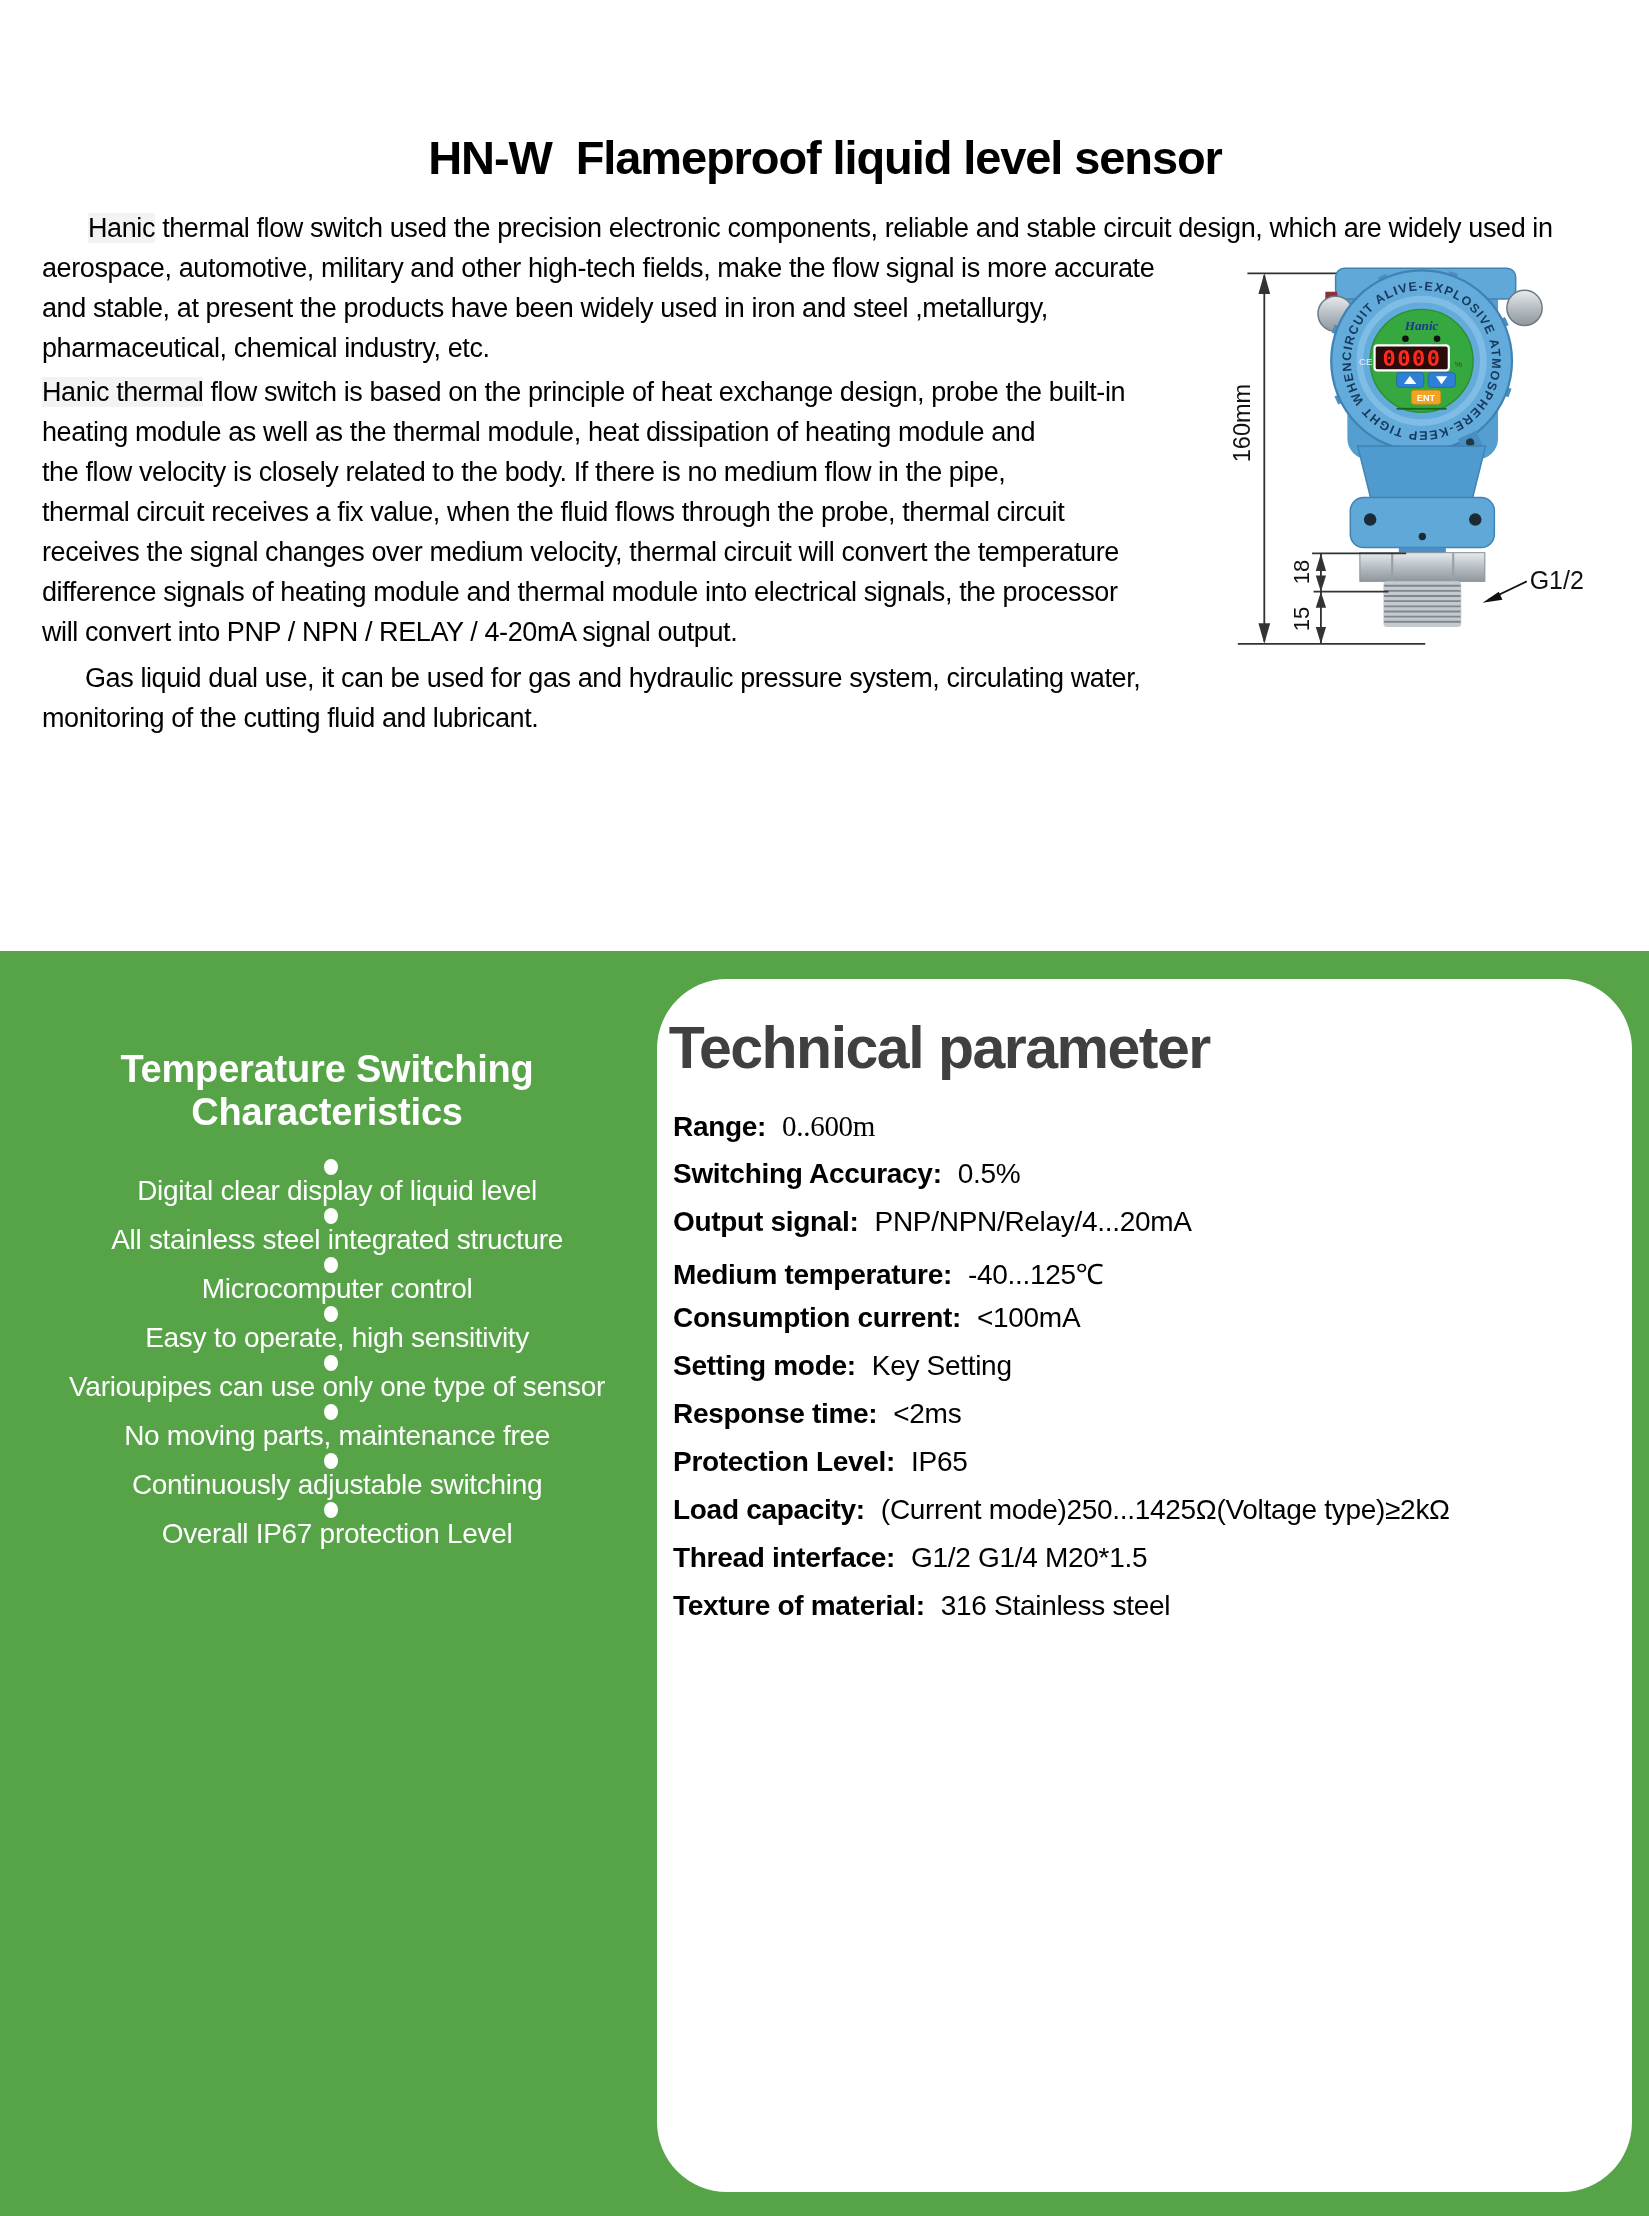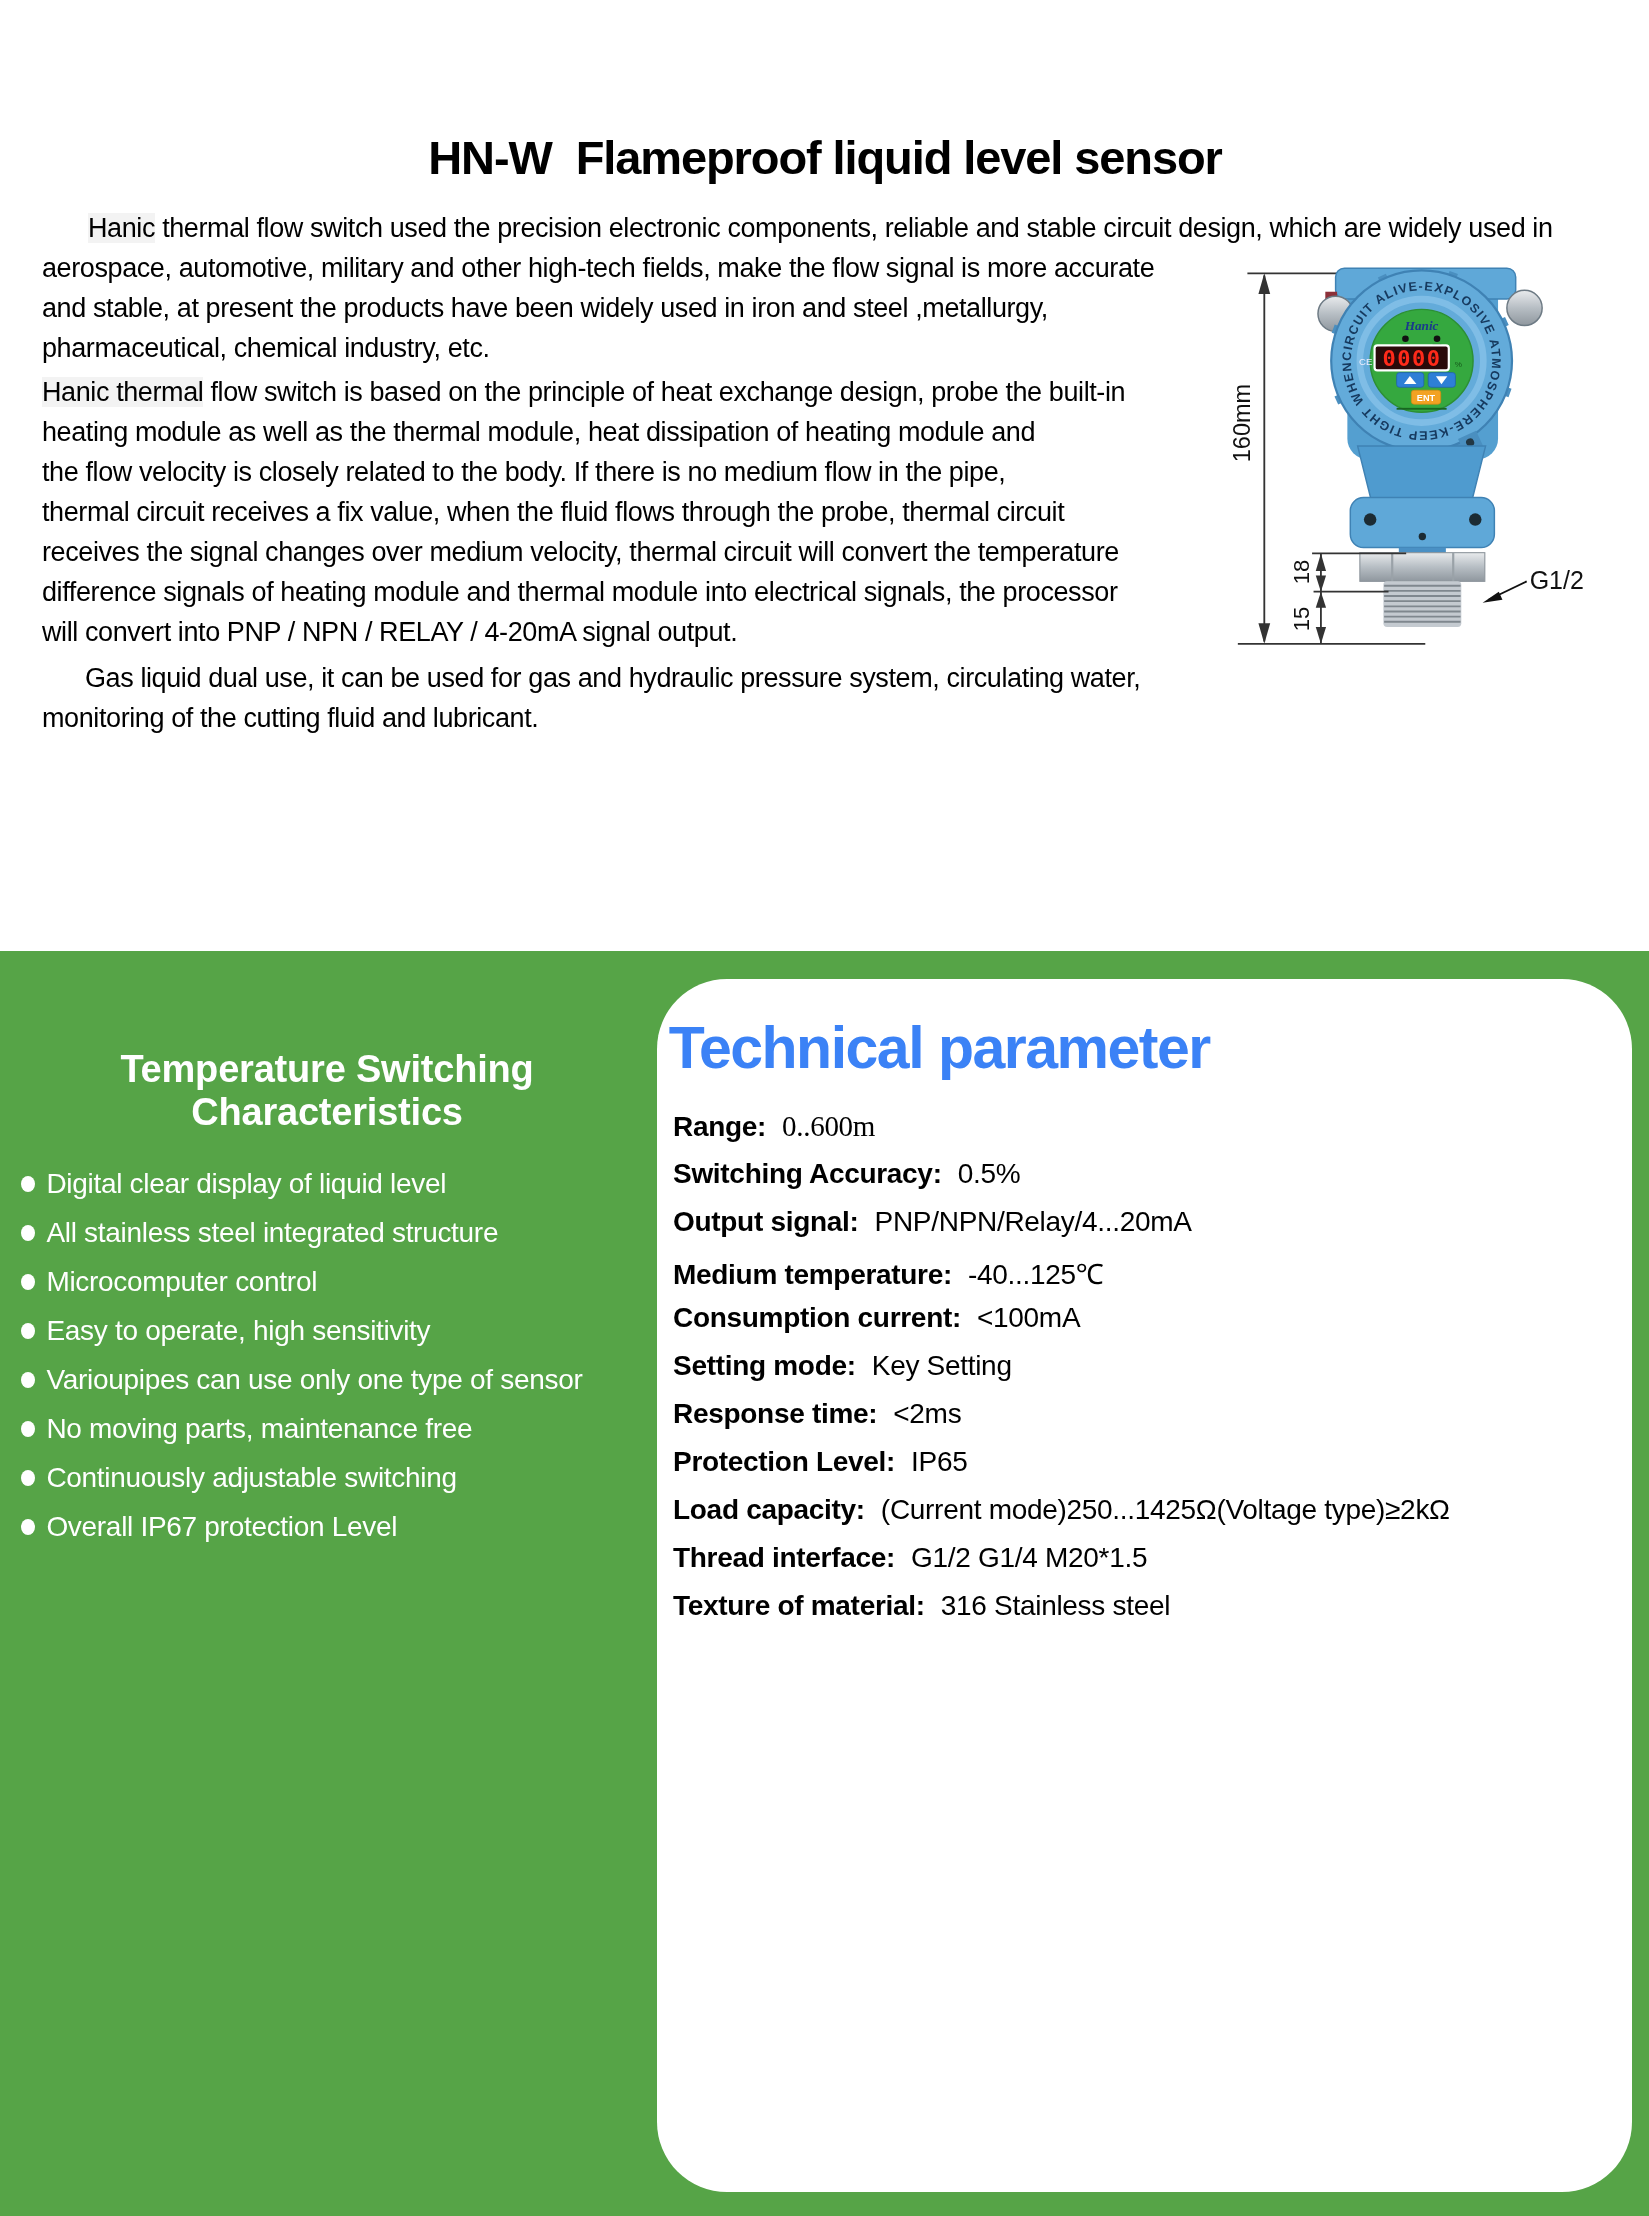--- a/index.html
+++ b/index.html
@@ -20,26 +20,26 @@
   .p3{margin-top:5.9px;text-indent:43px;}
   .hl{background:#f3f3f3;}
 
   .device{position:absolute;left:1218px;top:249px;width:430px;height:489px;}
   .device svg{width:100%;height:100%;display:block;}
 
   .features-band{position:absolute;left:0;top:951px;width:1650px;height:1266px;background:var(--accent);}
   .features-heading{position:absolute;left:29px;top:97px;width:596px;text-align:center;
     color:#fff;font-size:38px;letter-spacing:-0.2px;}
   .feat-list{position:absolute;left:20.6px;top:208px;width:633px;}
-  .feat-item{display:flex;align-items:center;height:49px;color:#fff;font-size:28px;letter-spacing:-0.3px;}
+  .feat-item{display:flex;align-items:center;height:49px;color:#fff;font-size:28px;letter-spacing:-0.3px;flex-direction:column;}
   .feat-dot{width:14px;height:16px;border-radius:50%;background:#fff;flex:0 0 auto;margin-right:11.8px;}
   .feat-text{white-space:nowrap;}
 
   .tech-panel{position:absolute;left:657px;top:28px;width:975px;height:1213px;background:#fff;border-radius:70px;}
-  .tech-heading{position:absolute;left:11.8px;top:35px;font-size:59px;font-weight:bold;letter-spacing:-1.5px;color:#3b82f6;}
+  .tech-heading{position:absolute;left:11.8px;top:35px;font-size:59px;font-weight:bold;letter-spacing:-1.5px;color:#404040;}
   .spec-list{position:absolute;left:16px;top:131px;width:942px;}
   .spec-row{height:48px;font-size:28px;letter-spacing:-0.3px;white-space:nowrap;}
   .spec-label{font-weight:bold;margin-right:16px;}
   .spec-value{font-weight:normal;}
   .spec-value.serif{font-family:"Liberation Serif",serif;font-size:29px;}
 </style>
 </head>
 <body>
 
 <h1 class="page-title">HN-W  Flameproof liquid level sensor</h1>

